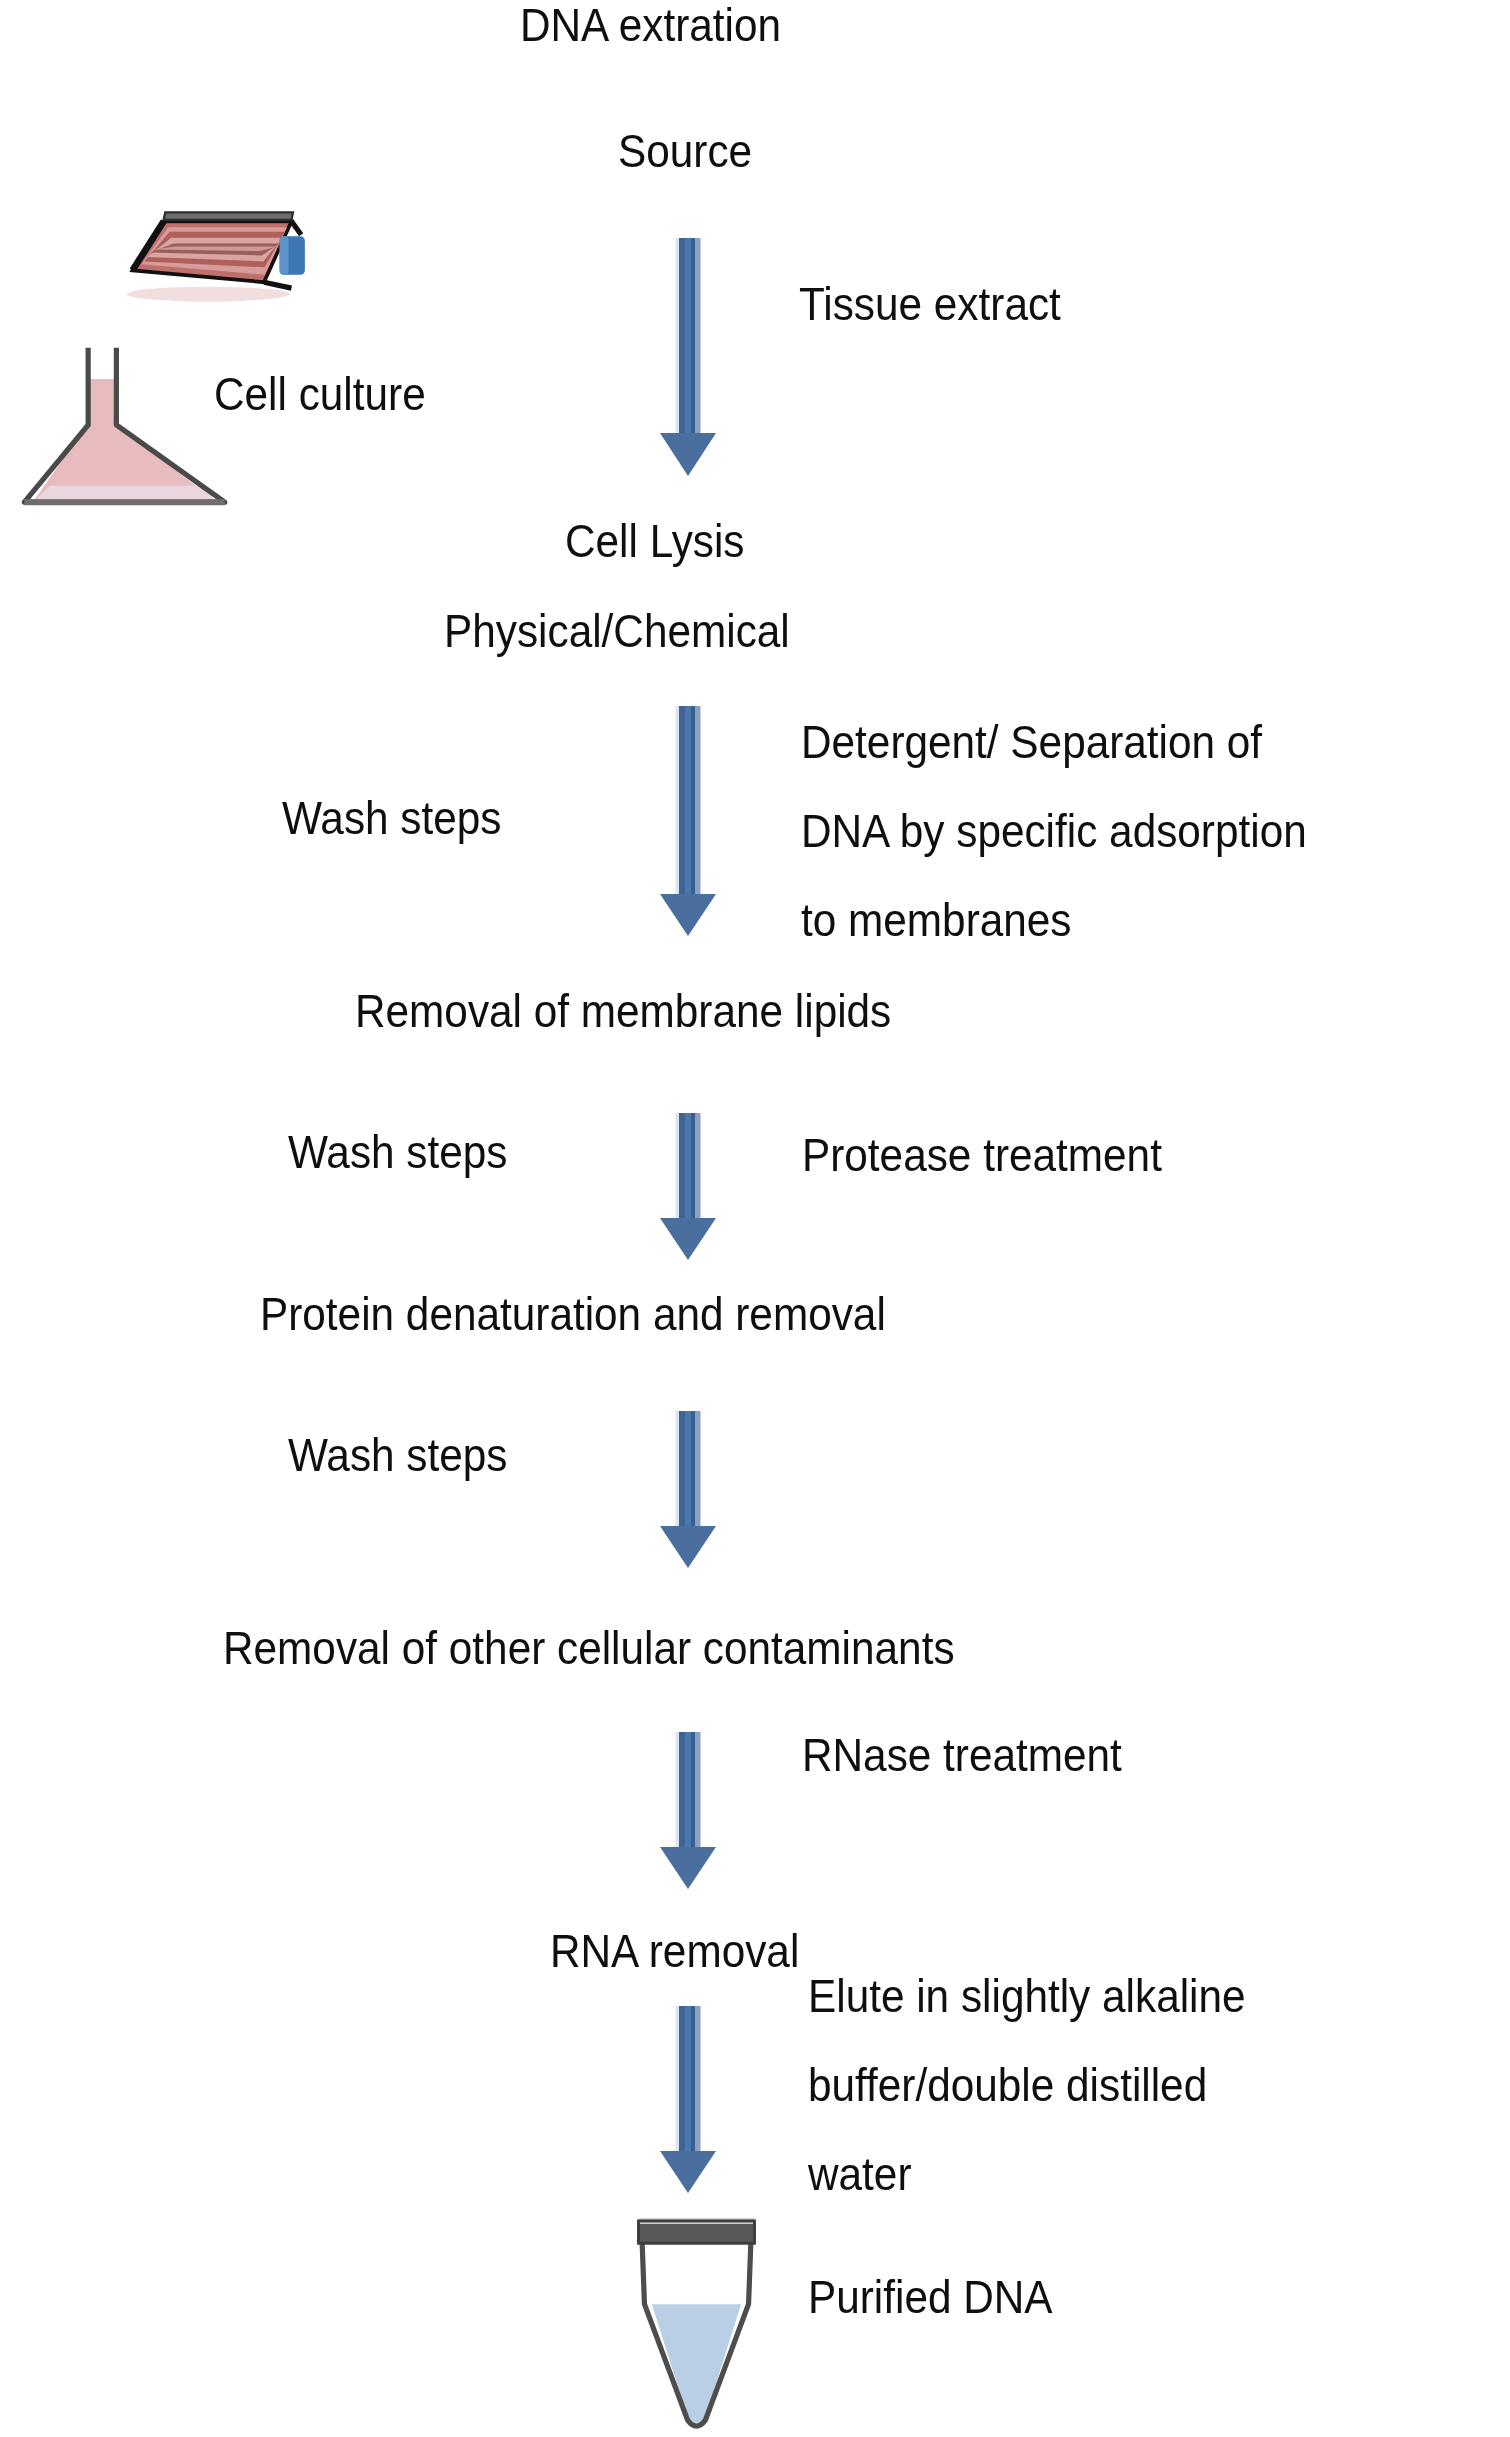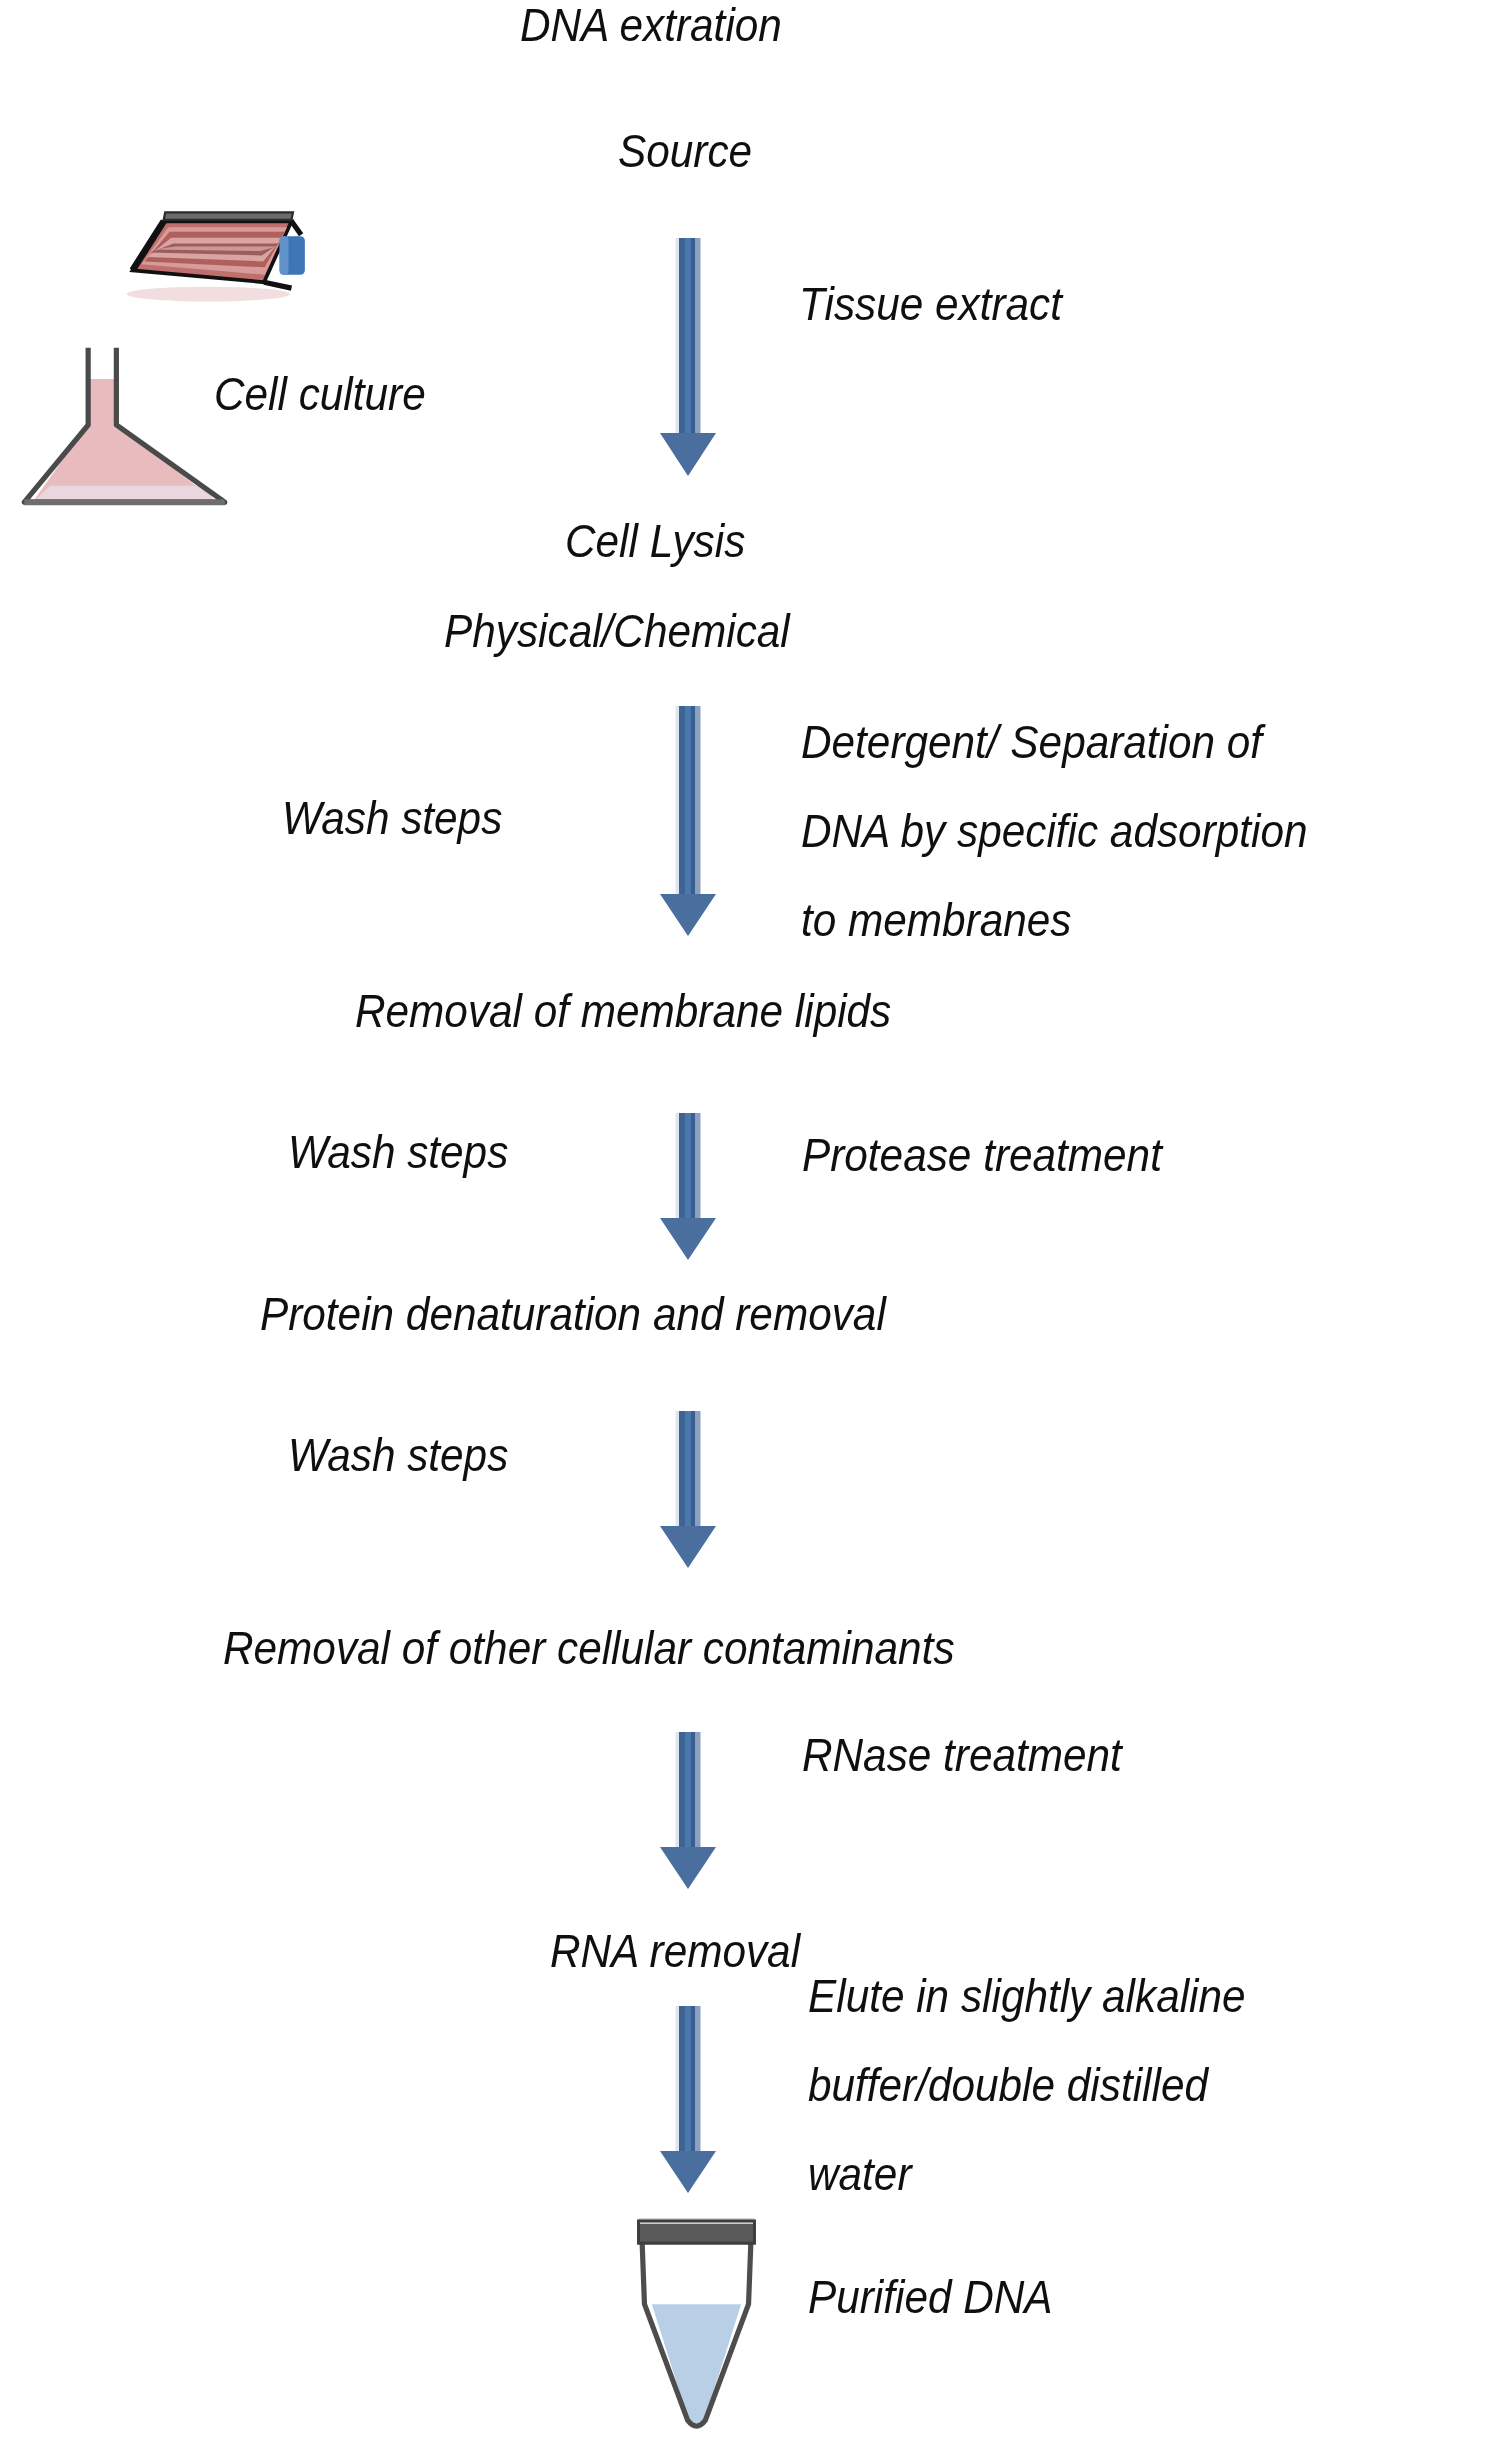--- a/index.html
+++ b/index.html
@@ -7,21 +7,20 @@
   body{
     font-family:"Liberation Sans","DejaVu Sans",sans-serif;
     color:#000000;
   }
   #canvas{
     position:relative;
     width:1510px;
     height:2438px;
     background:#ffffff;
     overflow:hidden;
-    font-style:italic;
   }
   .txt{
     position:absolute;
     white-space:nowrap;
     color:#100f0d;
     font-weight:400;
     line-height:1.0;
     transform-origin:left top;
     
     transform:scaleX(0.92);

